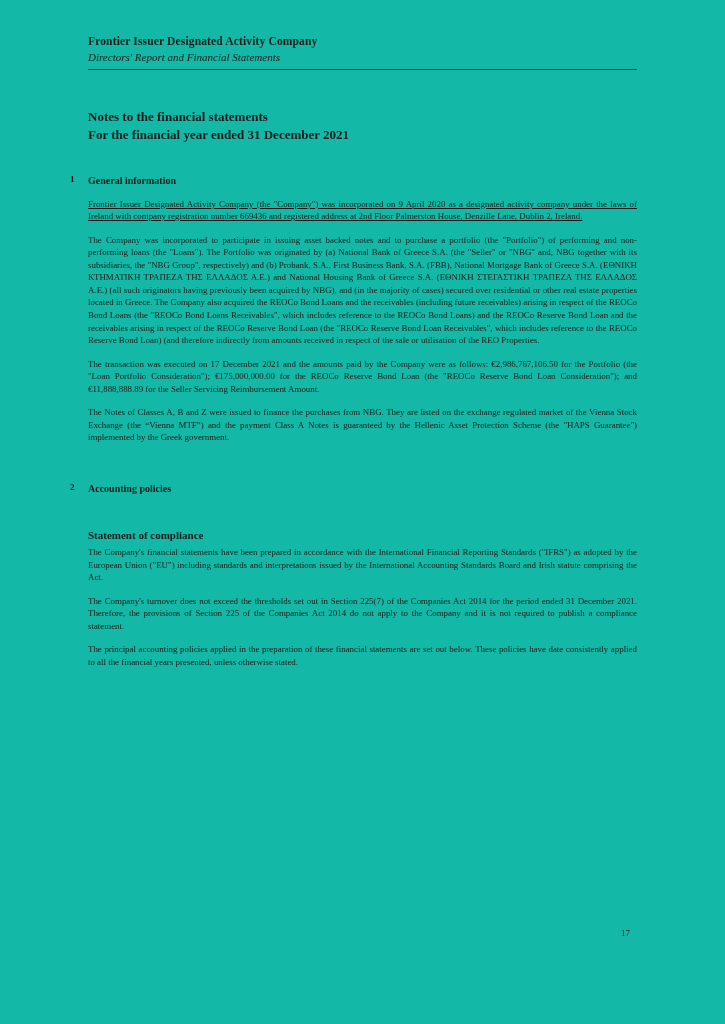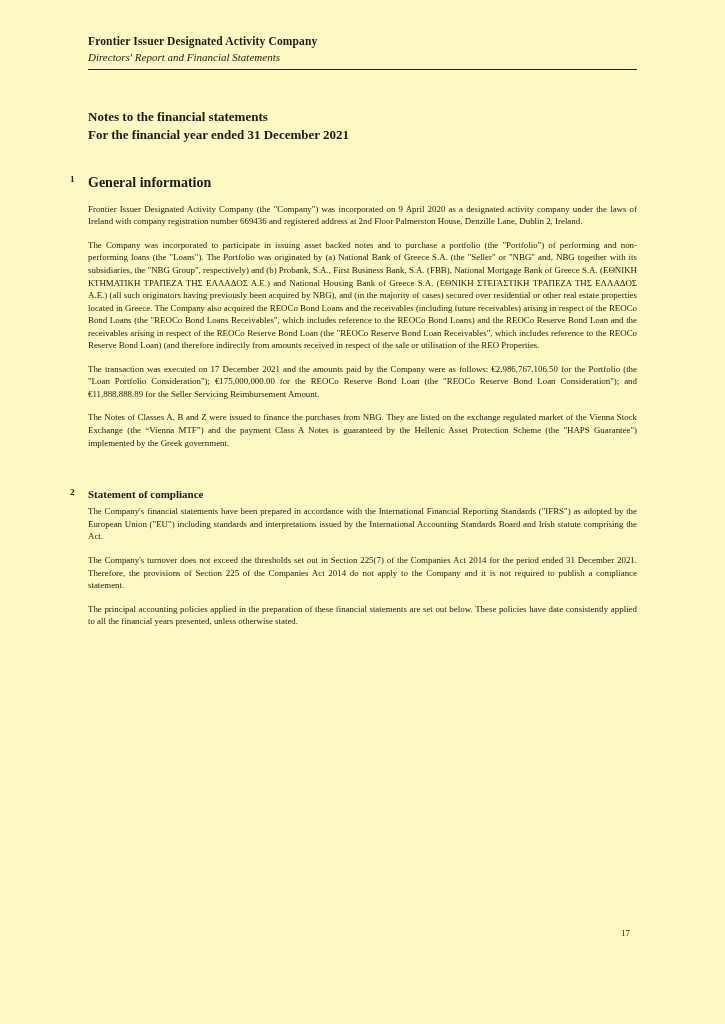--- a/index.html
+++ b/index.html
@@ -10,21 +10,21 @@
   }
   body {
     font-family: "Liberation Serif", "DejaVu Serif", serif;
     color: #1a1a1a;
   }
   .page {
     position: relative;
     width: 725px;
     height: 1024px;
     margin: 0 auto;
-    background: #fef9c3;
+    background: #14b8a6;
     overflow: hidden;
     box-sizing: border-box;
   }
   .content {
     position: absolute;
     left: 88px;
     top: 0;
     width: 549px;
   }
 
@@ -70,21 +70,21 @@
   .note-num {
     position: absolute;
     left: -18px;
     top: 0;
     width: 14px;
     font-size: 9.2px;
     font-weight: bold;
     text-align: left;
   }
   .note-heading {
-    font-size: 14px;
+    font-size: 10px;
     font-weight: bold;
     line-height: 1.3;
     margin: 0;
   }
 
   .sub-heading {
     font-size: 11px;
     font-weight: bold;
     line-height: 1.3;
     margin: 33px 0 1px 0;
@@ -92,21 +92,21 @@
   .sub-heading.tight { margin-top: 16px; }
 
   p.body {
     font-size: 8.9px;
     line-height: 12.55px;
     text-align: justify;
     text-justify: inter-word;
     margin: 0 0 11px 0;
     hyphens: none;
   }
-  p.body.first { margin-top: 11px; }
+  p.body.first { margin-top: 11px; text-decoration: underline; }
   p.body.nogap { margin-top: 4px; }
   p.body:last-child { margin-bottom: 0; }
 
   
   .page-number {
     position: absolute;
     right: 95px;
     bottom: 86px;
     font-size: 9px;
     line-height: 1;
@@ -137,20 +137,21 @@
       <div class="note-heading">General information</div>
 
       <p class="body first">Frontier Issuer Designated Activity Company (the "Company") was incorporated on 9 April 2020 as a designated activity company under the laws of Ireland with company registration number 669436 and registered address at 2nd Floor Palmerston House, Denzille Lane, Dublin 2, Ireland.</p>
       <p class="body">The Company was incorporated to participate in issuing asset backed notes and to purchase a portfolio (the "Portfolio") of performing and non-performing loans (the "Loans"). The Portfolio was originated by (a) National Bank of Greece S.A. (the "Seller" or "NBG" and, NBG together with its subsidiaries, the "NBG Group", respectively) and (b) Probank, S.A., First Business Bank, S.A. (FBB), National Mortgage Bank of Greece S.A. (ΕΘΝΙΚΗ ΚΤΗΜΑΤΙΚΗ ΤΡΑΠΕΖΑ ΤΗΣ ΕΛΛΑΔΟΣ Α.Ε.) and National Housing Bank of Greece S.A. (ΕΘΝΙΚΗ ΣΤΕΓΑΣΤΙΚΗ ΤΡΑΠΕΖΑ ΤΗΣ ΕΛΛΑΔΟΣ Α.Ε.) (all such originators having previously been acquired by NBG), and (in the majority of cases) secured over residential or other real estate properties located in Greece. The Company also acquired the REOCo Bond Loans and the receivables (including future receivables) arising in respect of the REOCo Bond Loans (the "REOCo Bond Loans Receivables", which includes reference to the REOCo Bond Loans) and the REOCo Reserve Bond Loan and the receivables arising in respect of the REOCo Reserve Bond Loan (the "REOCo Reserve Bond Loan Receivables", which includes reference to the REOCo Reserve Bond Loan) (and therefore indirectly from amounts received in respect of the sale or utilisation of the REO Properties.</p>
       <p class="body">The transaction was executed on 17 December 2021 and the amounts paid by the Company were as follows: €2,986,767,106.50 for the Portfolio (the "Loan Portfolio Consideration"); €175,000,000.00 for the REOCo Reserve Bond Loan (the "REOCo Reserve Bond Loan Consideration"); and €11,888,888.89 for the Seller Servicing Reimbursement Amount.</p>
       <p class="body">The Notes of Classes A, B and Z were issued to finance the purchases from NBG. They are listed on the exchange regulated market of the Vienna Stock Exchange (the “Vienna MTF”) and the payment Class A Notes is guaranteed by the Hellenic Asset Protection Scheme (the "HAPS Guarantee") implemented by the Greek government.</p>
     </div>
 
     <div class="note-section second">
       <span class="note-num">2</span>
+      <div class="note-heading">Accounting policies</div>
 
       <div class="sub-heading">Statement of compliance</div>
       <p class="body nogap">The Company's financial statements have been prepared in accordance with the International Financial Reporting Standards ("IFRS") as adopted by the European Union ("EU") including standards and interpretations issued by the International Accounting Standards Board and Irish statute comprising the Act.</p>
       <p class="body">The Company's turnover does not exceed the thresholds set out in Section 225(7) of the Companies Act 2014 for the period ended 31 December 2021. Therefore, the provisions of Section 225 of the Companies Act 2014 do not apply to the Company and it is not required to publish a compliance statement.</p>
 
       <p class="body nogap">The principal accounting policies applied in the preparation of these financial statements are set out below. These policies have date consistently applied to all the financial years presented, unless otherwise stated.</p>
     </div>
 
   </div>
 

